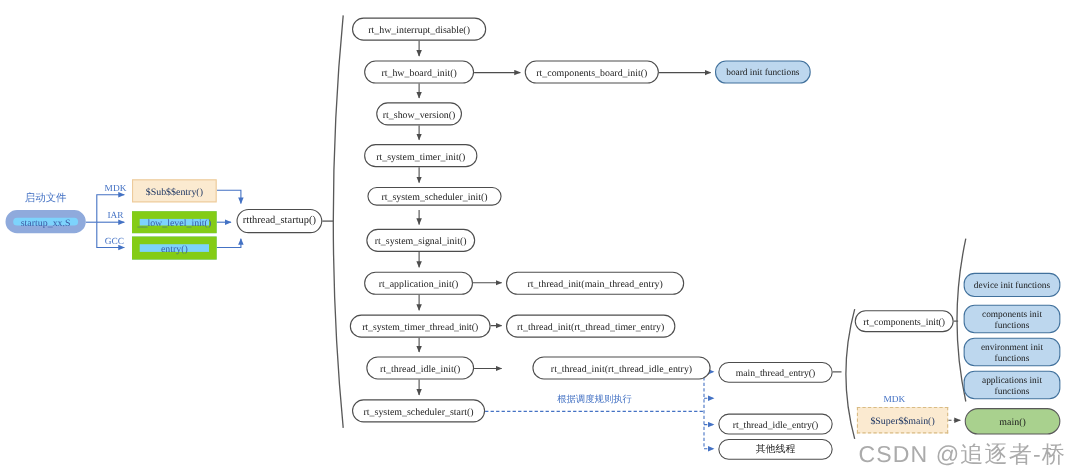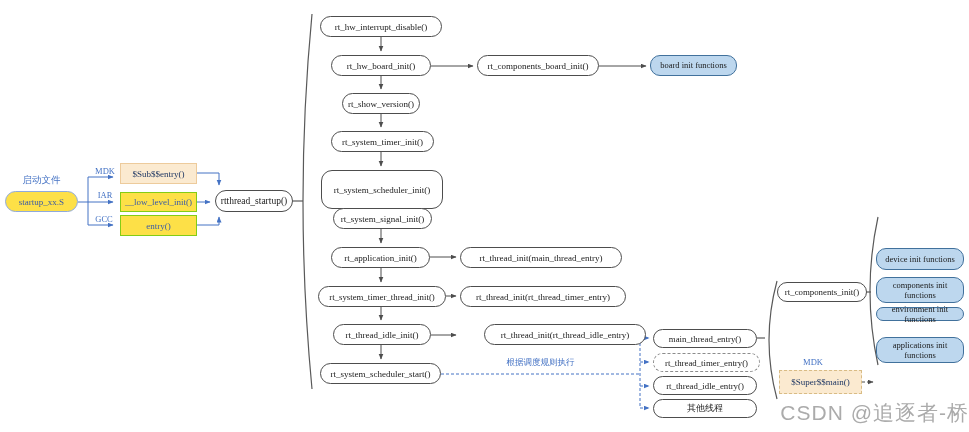--- a/index.html
+++ b/index.html
@@ -7,21 +7,21 @@
           font-family:"Liberation Serif",serif;}
   svg.wires{position:absolute;left:0;top:0;width:969px;height:432px;}
   .node{position:absolute;display:flex;align-items:center;justify-content:center;
         box-sizing:border-box;background:#fff;color:#1a1a1a;
         font-family:"Liberation Serif",serif;font-size:9px;white-space:nowrap;}
   .stadium{border:1px solid #4d4d4d;border-radius:11px;}
   .stadium-dashed{border:1px dashed #8c8c8c;border-radius:10px;}
   .bluefill{background:#BDD7EE;border:1px solid #41719C;border-radius:10px;
             white-space:normal;text-align:center;line-height:1.2;font-size:8.5px;}
   .greenfill{background:#A9D18E;border:1px solid #595959;border-radius:12px;}
-  .rect-blue{border:1px solid #84cc16;color:#3B5BA5;background:#fde047;}
+  .rect-blue{border:7px solid #84cc16;color:#3B5BA5;background:#7dd3fc;}
   .rect-cream{background:#FBEAD0;border:1px solid #EDCB9C;color:#203864;}
   .rect-cream-dashed{background:#FBEAD0;border:1px dashed #D9BC85;color:#203864;}
   .lbl{position:absolute;background:transparent;border:none;color:#4472C4;
        font-family:"Liberation Serif",serif;font-size:8.5px;display:flex;
        align-items:center;justify-content:center;white-space:nowrap;}
   .note{color:#4472C4;font-size:8.5px;}
   .watermark{position:absolute;left:648px;top:398px;width:321px;height:30px;
              color:#ABABAB;font-family:"Liberation Sans",sans-serif;font-size:21px;
              letter-spacing:1px;display:flex;align-items:center;justify-content:flex-end;
              white-space:nowrap;}
@@ -100,45 +100,45 @@
 
   <div class="node rect-cream" style="left:120px;top:163px;width:77px;height:21px">$Sub$$entry()</div>
   <div class="node rect-blue" style="left:120px;top:192px;width:77px;height:20px">__low_level_init()</div>
   <div class="node rect-blue" style="left:120px;top:215px;width:77px;height:21px">entry()</div>
   <div class="node stadium" style="left:215px;top:190px;width:78px;height:22px;font-size:9.5px">rtthread_startup()</div>
 
   <div class="node stadium" style="left:331px;top:55px;width:100px;height:21px">rt_hw_board_init()</div>
   <div class="node stadium" style="left:320px;top:16px;width:122px;height:21px">rt_hw_interrupt_disable()</div>
   <div class="node stadium" style="left:342px;top:93px;width:78px;height:21px">rt_show_version()</div>
   <div class="node stadium" style="left:331px;top:131px;width:103px;height:21px">rt_system_timer_init()</div>
-  <div class="node stadium" style="left:321px;top:170px;width:122px;height:39px">rt_system_scheduler_init()</div>
+  <div class="node stadium" style="left:334px;top:170px;width:122px;height:17px">rt_system_scheduler_init()</div>
   <div class="node stadium" style="left:333px;top:208px;width:99px;height:21px">rt_system_signal_init()</div>
   <div class="node stadium" style="left:331px;top:247px;width:99px;height:21px">rt_application_init()</div>
   <div class="node stadium" style="left:318px;top:286px;width:128px;height:21px;font-size:8.8px">rt_system_timer_thread_init()</div>
   <div class="node stadium" style="left:333px;top:324px;width:98px;height:21px">rt_thread_idle_init()</div>
   <div class="node stadium" style="left:320px;top:363px;width:121px;height:21px">rt_system_scheduler_start()</div>
 
   <div class="node stadium" style="left:477px;top:55px;width:122px;height:21px">rt_components_board_init()</div>
   <div class="node bluefill" style="left:650px;top:55px;width:87px;height:21px">board init functions</div>
 
   <div class="node stadium" style="left:460px;top:247px;width:162px;height:21px">rt_thread_init(main_thread_entry)</div>
-  <div class="node stadium" style="left:460px;top:286px;width:166px;height:21px">rt_thread_init(rt_thread_timer_entry)</div>
+  <div class="node stadium" style="left:460px;top:286px;width:154px;height:21px">rt_thread_init(rt_thread_timer_entry)</div>
   <div class="node stadium" style="left:484px;top:324px;width:162px;height:21px">rt_thread_init(rt_thread_idle_entry)</div>
 
   <div class="lbl note" style="left:493px;top:357px;width:95px;height:12px">根据调度规则执行</div>
 
   <div class="node stadium" style="left:653px;top:329px;width:104px;height:19px;font-size:8.8px">main_thread_entry()</div>
-  <div class="node stadium-dashed" style="left:653px;top:353px;width:107px;height:19px;font-size:8.8px">rt_thread_timer_entry()</div>
   <div class="node stadium" style="left:653px;top:376px;width:104px;height:19px;font-size:8.8px">rt_thread_idle_entry()</div>
   <div class="node stadium" style="left:653px;top:399px;width:104px;height:19px;font-size:9px">其他线程</div>
 
   <div class="node stadium" style="left:777px;top:282px;width:90px;height:20px;font-size:8.8px">rt_components_init()</div>
   <div class="node bluefill" style="left:876px;top:248px;width:88px;height:22px">device init functions</div>
   <div class="node bluefill" style="left:876px;top:277px;width:88px;height:26px">components init functions</div>
-  <div class="node bluefill" style="left:876px;top:307px;width:88px;height:14px">environment init functions</div>
+  <div class="node bluefill" style="left:876px;top:307px;width:88px;height:26px">environment init functions</div>
   <div class="node bluefill" style="left:876px;top:337px;width:88px;height:26px">applications init functions</div>
 
   <div class="lbl" style="left:800px;top:356px;width:26px;height:11px">MDK</div>
   <div class="node rect-cream-dashed" style="left:779px;top:370px;width:83px;height:24px">$Super$$main()</div>
+  <div class="node greenfill" style="left:877px;top:371px;width:87px;height:24px">main()</div>
 
   <div class="watermark">CSDN @追逐者-桥</div>
 
 </div>
 
 </body></html>

